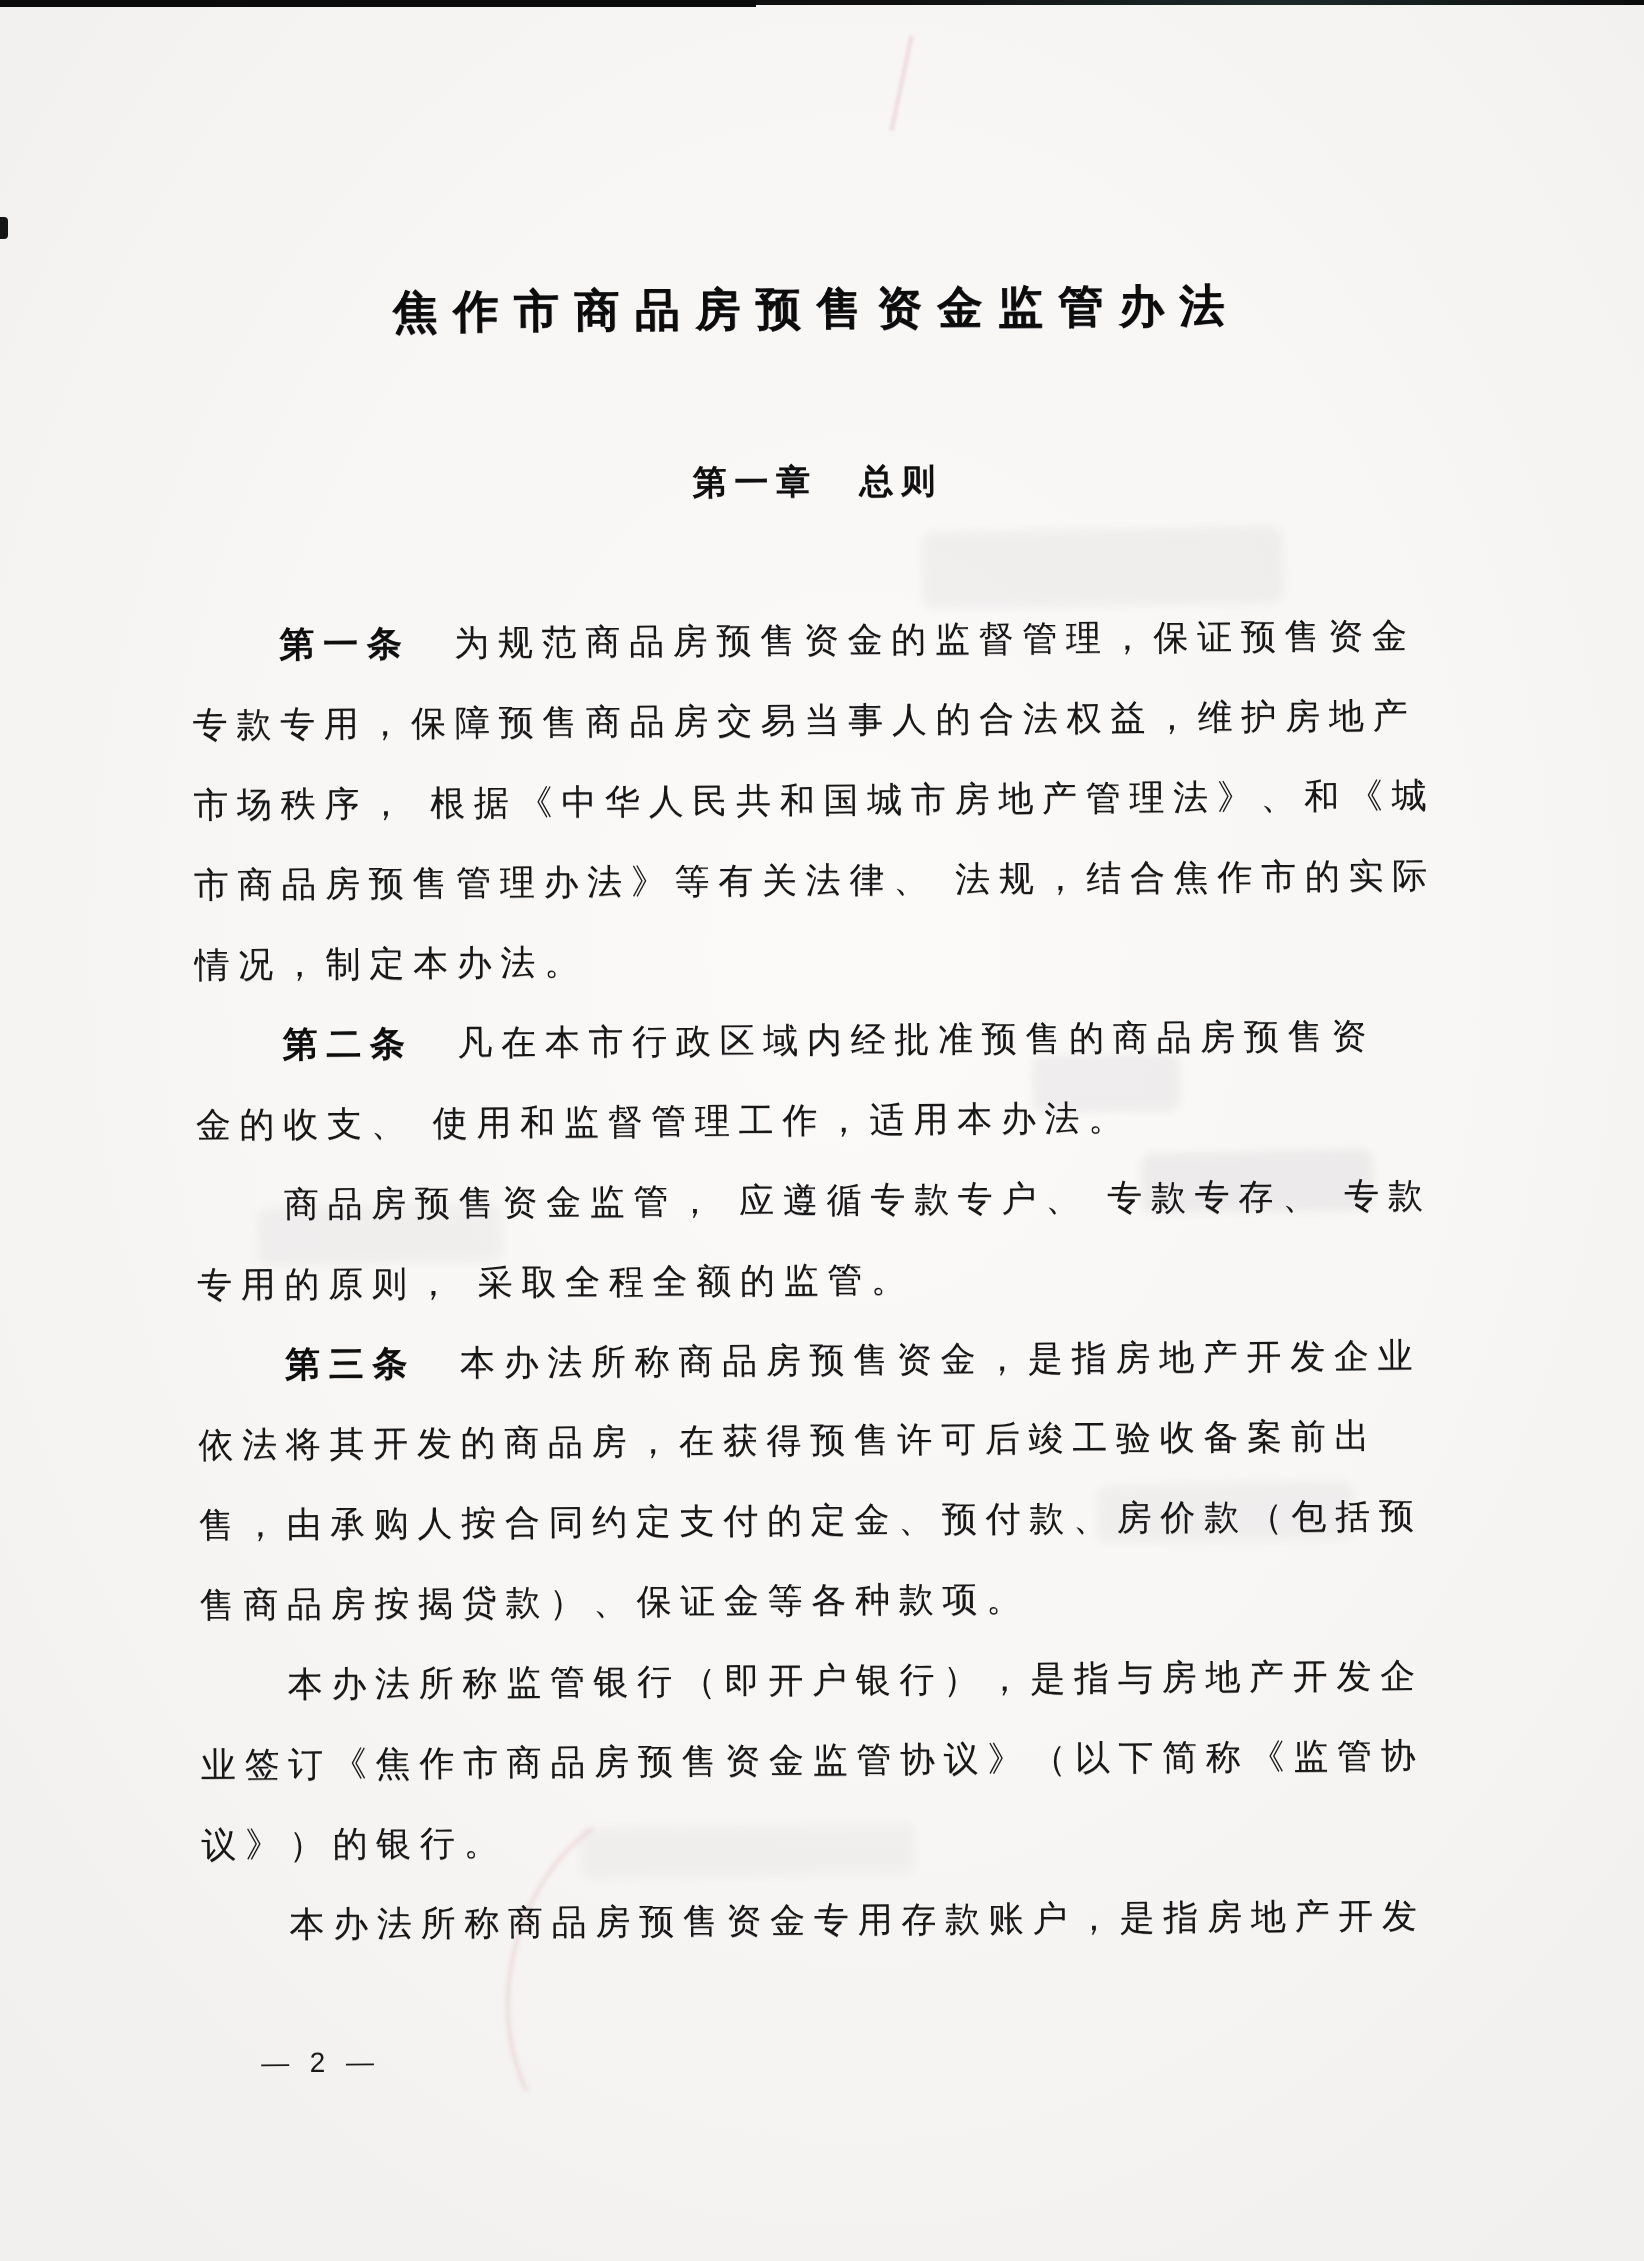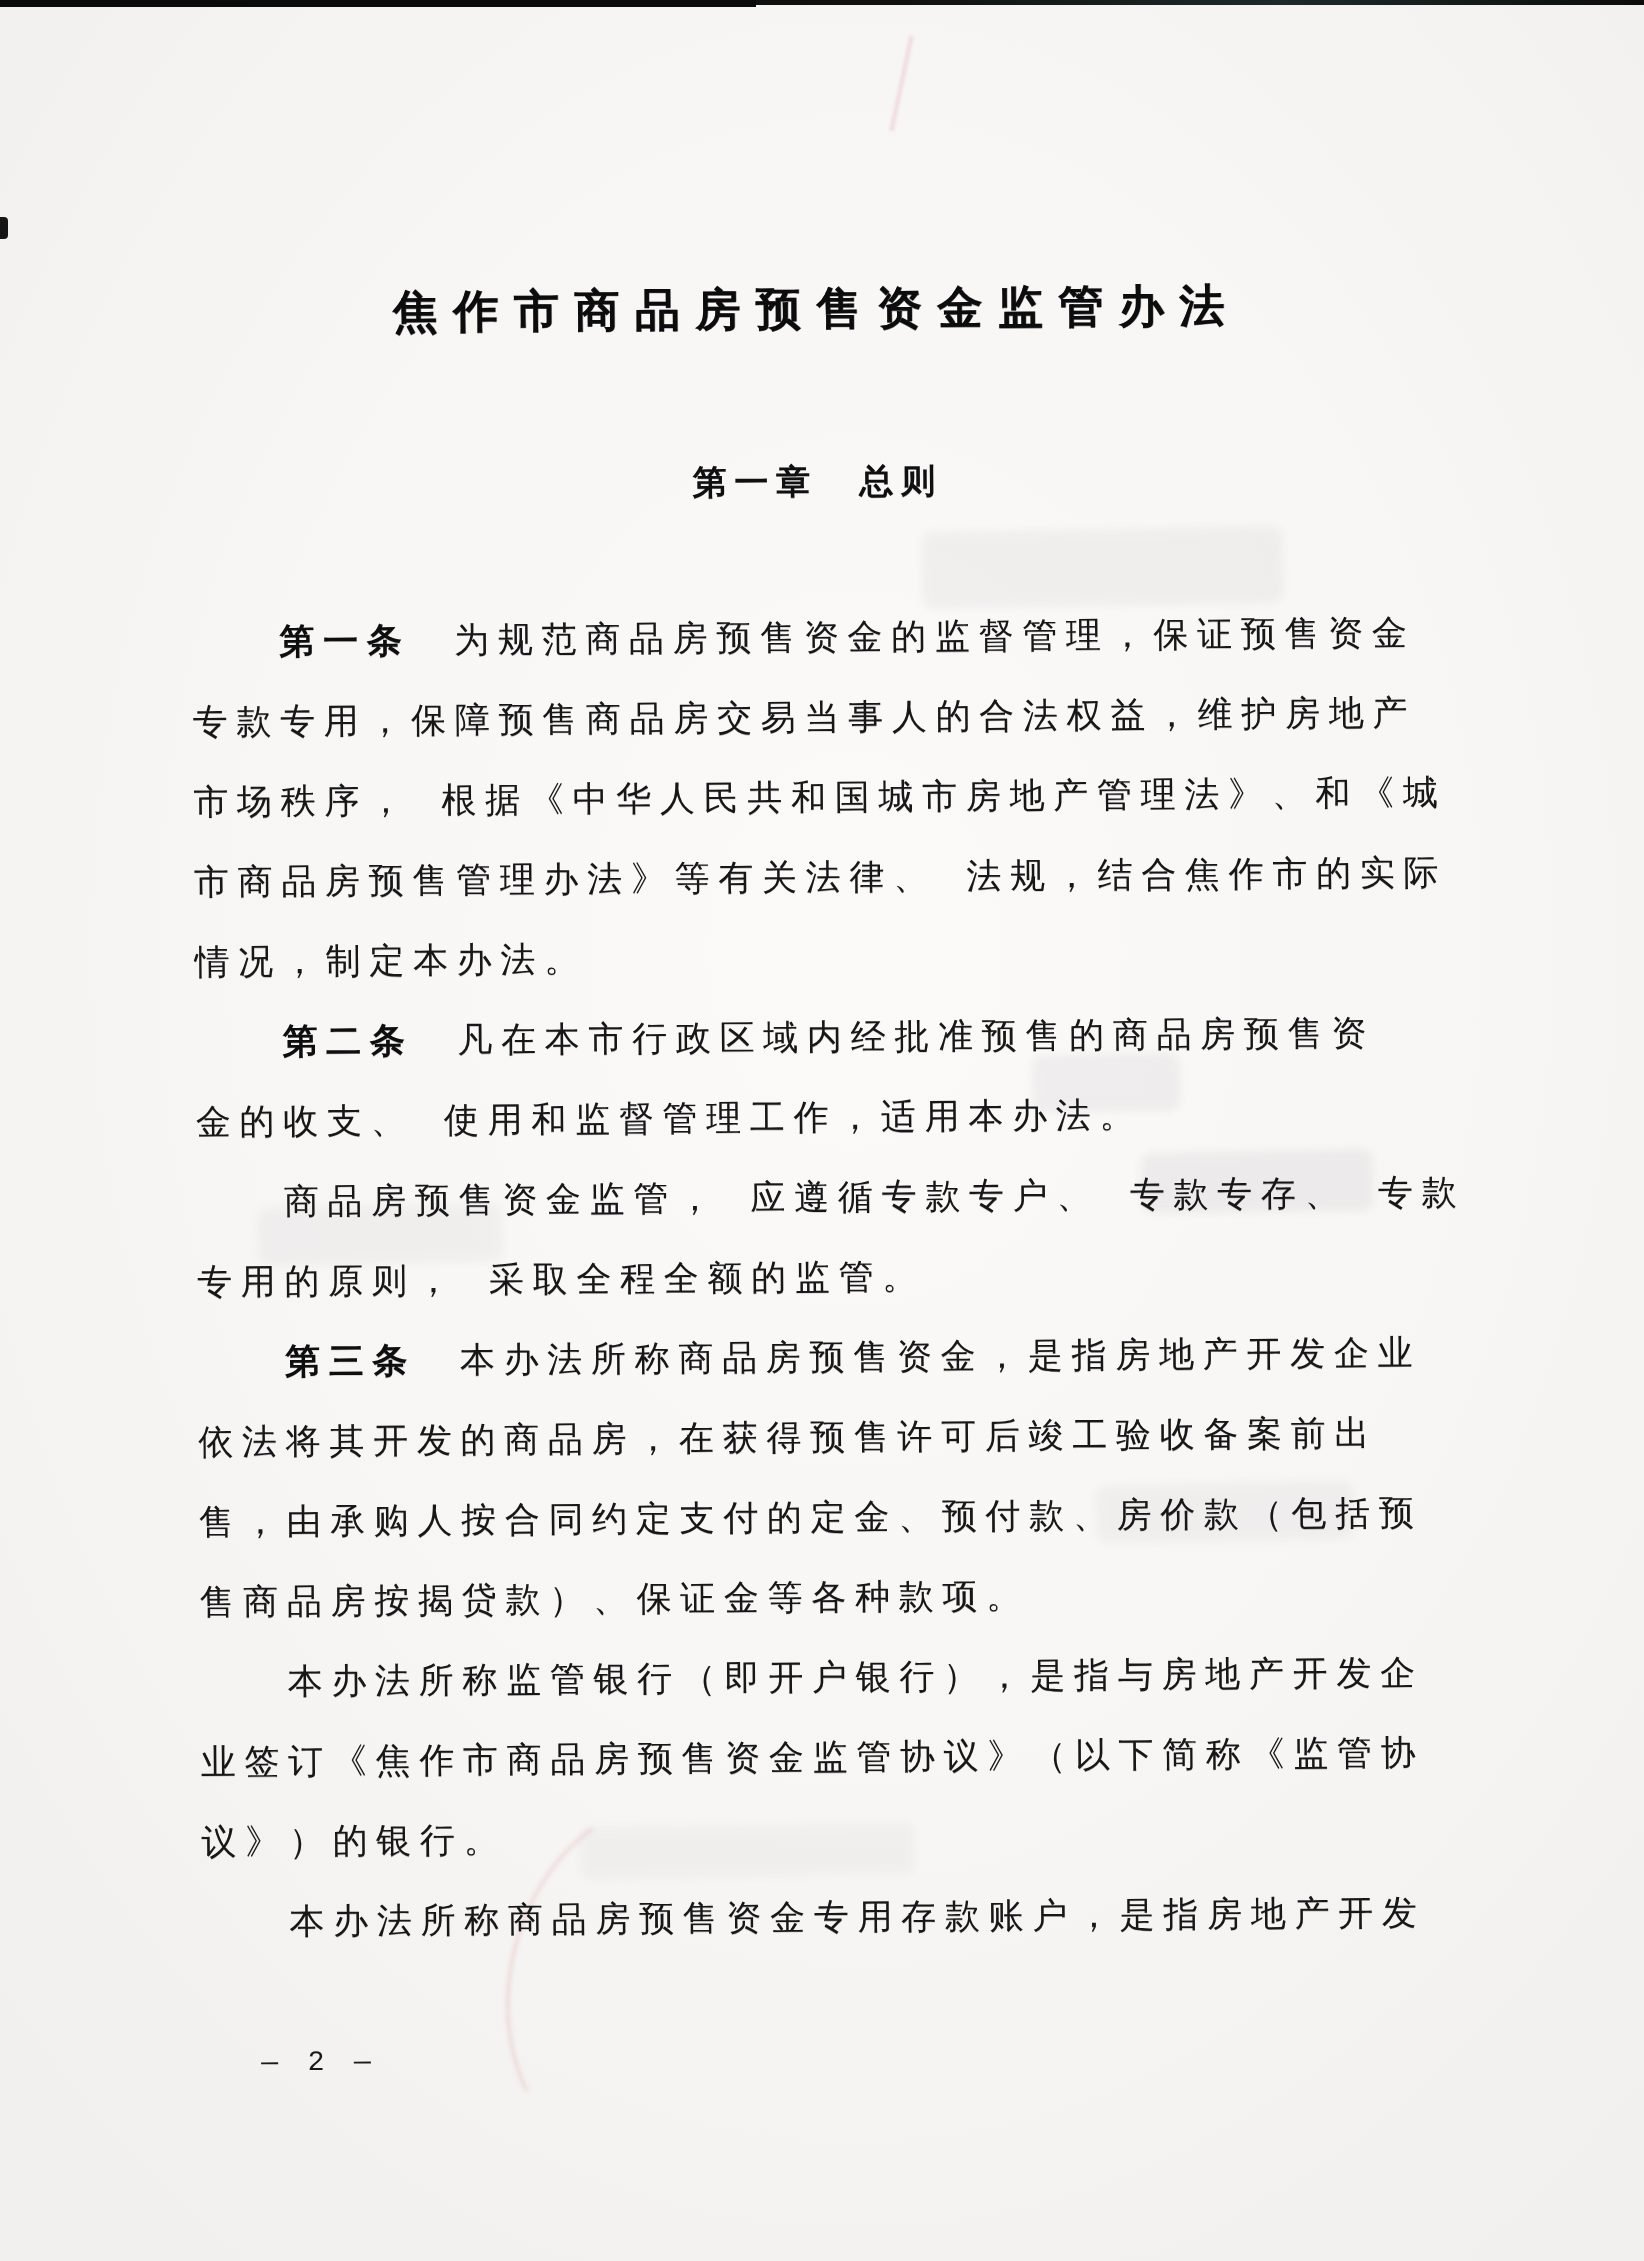--- a/index.html
+++ b/index.html
@@ -9,21 +9,21 @@
     height: 2261px;
     overflow: hidden;
     background: #e8e8e6;
   }
   .page {
     position: relative;
     width: 1644px;
     height: 2261px;
     background:
       radial-gradient(ellipse 1161px 1547px at 52% 42%, #fbfaf9 0%, #f7f6f4 55%, #f1f0ee 100%);
-    font-family: Liberation Mono, monospace;
+    font-family: Liberation Sans, sans-serif;
     color: #141414;
   }
   
   .edge-top {
     position: absolute; top: 0; left: 0; right: 0; height: 4.5px;
     background: linear-gradient(to right, #0a0a0a 0%, #111 55%, #1d2a2a 78%, #0c0c0c 100%);
   }
   .edge-top-thick {
     position: absolute; top: 0; left: 0; width: 46%; height: 7px;
     background: #0b0b0b;

